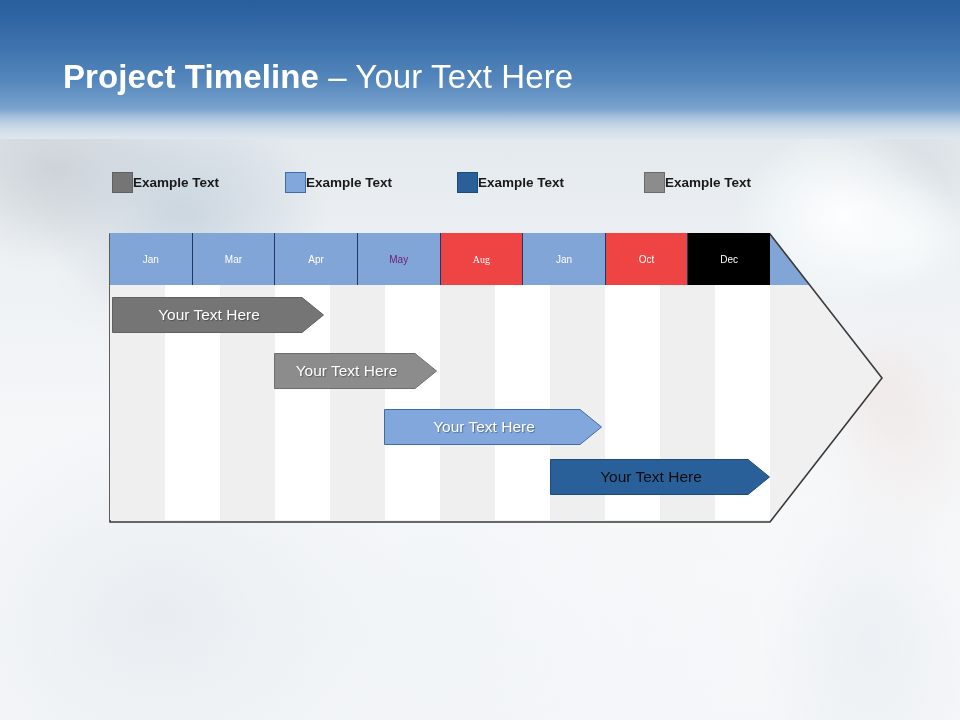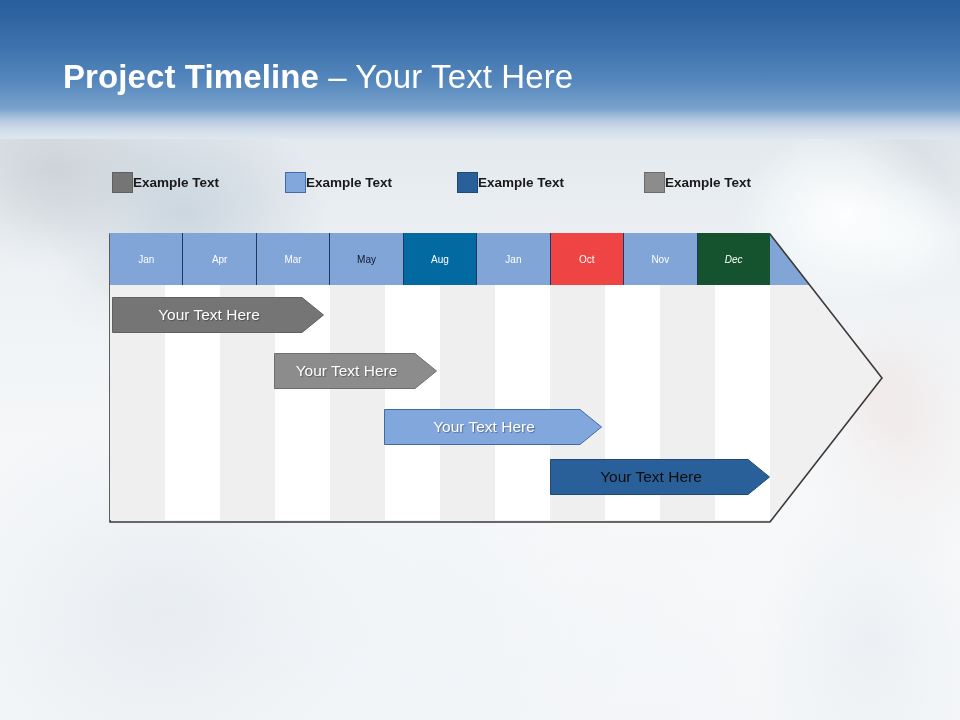--- a/index.html
+++ b/index.html
@@ -251,28 +251,27 @@
 
         <path id="arrow-head-header" d="M 661,1 L 701,52 L 661,52 Z" fill="#81a5d6" stroke="none"></path>
 
         <path id="arrow-outline-path" d="M 1,1 L 661,1 L 773,145 L 661,289 L 1,289 Z" fill="none" stroke="#3a3a3a" stroke-width="1.6"></path>
       </svg>
     </div>
 
     <div class="chart-inner">
       <div class="months" id="months-root">
           <div class="month-cell" style="background: rgb(129, 165, 214); color: rgb(255, 255, 255);">Jan</div>
+          <div class="month-cell" style="background: rgb(129, 165, 214); color: rgb(255, 255, 255);">Mar</div>
           <div class="month-cell" style="background: rgb(129, 165, 214); color: rgb(255, 255, 255);">Apr</div>
-          <div class="month-cell" style="background: rgb(129, 165, 214); color: rgb(255, 255, 255);">Mar</div>
-          <div class="month-cell" style="background: rgb(129, 165, 214); color: #0f172a;">May</div>
-          <div class="month-cell" style="background: #0369a1; color: rgb(255, 255, 255);">Aug</div>
+          <div class="month-cell" style="background: rgb(129, 165, 214); color: #701a75;">May</div>
+          <div class="month-cell" style="background: #ef4444; color: rgb(255, 255, 255); font-family: Liberation Serif, serif;">Aug</div>
           <div class="month-cell" style="background: rgb(129, 165, 214); color: rgb(255, 255, 255);">Jan</div>
           <div class="month-cell" style="background: #ef4444; color: rgb(255, 255, 255);">Oct</div>
-          <div class="month-cell" style="background: rgb(129, 165, 214); color: rgb(255, 255, 255);">Nov</div>
-          <div class="month-cell" style="background: #14532d; color: rgb(255, 255, 255); font-style: italic;">Dec</div>
+          <div class="month-cell" style="background: #000000; color: rgb(255, 255, 255);">Dec</div>
         </div>
       <div class="grid-body" id="grid-root">
           <div class="grid-col alt" style="background: rgb(239, 239, 239);"></div>
           <div class="grid-col" style="background: rgb(255, 255, 255);"></div>
           <div class="grid-col alt" style="background: rgb(239, 239, 239);"></div>
           <div class="grid-col" style="background: rgb(255, 255, 255);"></div>
           <div class="grid-col alt" style="background: rgb(239, 239, 239);"></div>
           <div class="grid-col" style="background: rgb(255, 255, 255);"></div>
           <div class="grid-col alt" style="background: rgb(239, 239, 239);"></div>
           <div class="grid-col" style="background: rgb(255, 255, 255);"></div>

